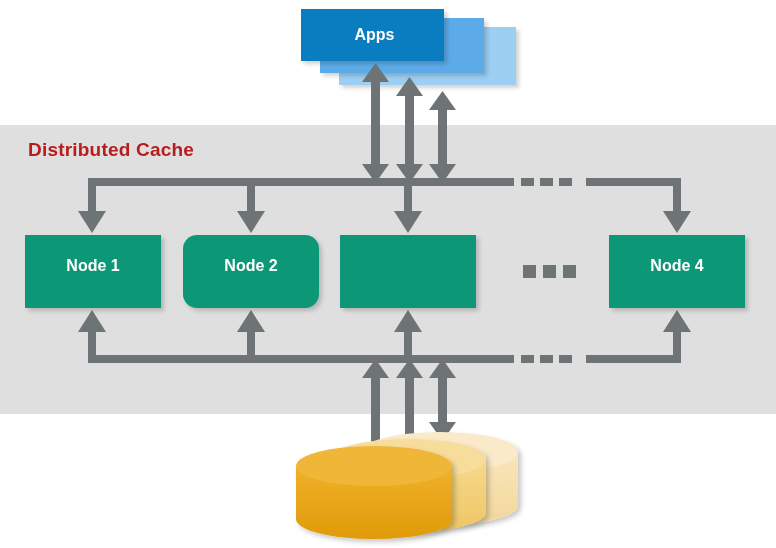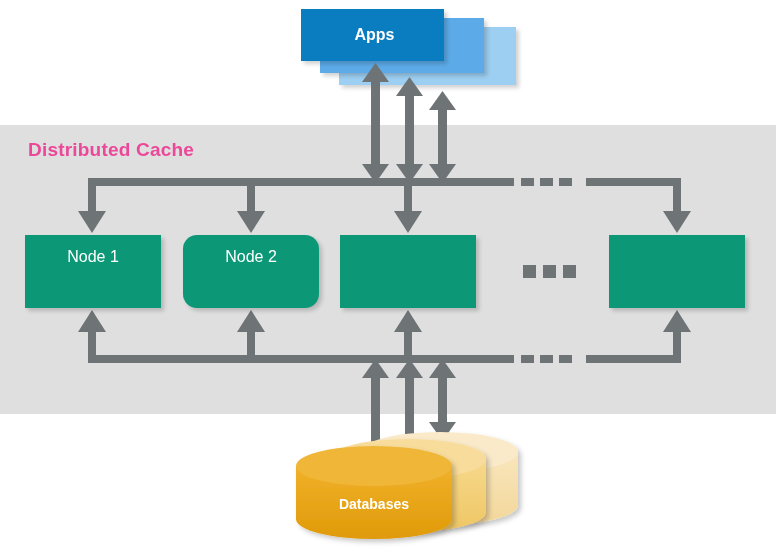--- a/index.html
+++ b/index.html
@@ -24,21 +24,21 @@
     width: 776px;
     height: 289px;
     background: #dfdfdf;
   }
   .band-title {
     position: absolute;
     left: 28px;
     top: 139px;
     font-size: 19px;
     font-weight: bold;
-    color: #ec4899;
+    color: #b91c1c;
     letter-spacing: 0.2px;
     white-space: nowrap;
   }
   
   .appbox {
     position: absolute;
     box-shadow: 3px 3px 4px rgba(0,0,0,0.18);
   }
   .app-back  { left: 339px; top: 27px;  width: 177px; height: 58px; background: #9dcff2; }
   .app-mid   { left: 320px; top: 18px;  width: 164px; height: 55px; background: #5cabe8; }
@@ -57,28 +57,28 @@
   .node {
     position: absolute;
     top: 235px;
     width: 136px;
     height: 73px;
     background: #0c9877;
     box-shadow: 3px 3px 4px rgba(0,0,0,0.18);
   }
   .node-label {
     position: absolute;
-    top: 220px;
+    top: 229px;
     width: 136px;
     height: 73px;
     display: flex;
     align-items: center;
     justify-content: center;
     font-size: 16px;
-    font-weight: normal;
+    font-weight: bold;
     color: #ffffff;
     pointer-events: none;
   }
   .n1 { left: 25px; }
   .n2 { left: 183px; border-radius: 14px; }
   .n3 { left: 340px; }
   .n4 { left: 609px; }
 
   
   .gbar {
@@ -248,25 +248,25 @@
       <path d="M330,459 L330,512 A78,20 0 0 0 486,512 L486,459 Z" fill="url(#gMid)"></path>
       <ellipse cx="408" cy="459" rx="78" ry="20" fill="#f8dc9b"></ellipse>
     </g>
 
     <g filter="url(#cylshadow)">
       <path d="M296,466 L296,519 A78,20 0 0 0 452,519 L452,466 Z" fill="url(#gFront)"></path>
       <ellipse cx="374" cy="466" rx="78" ry="20" fill="#efb637"></ellipse>
     </g>
   </svg>
 
-  <div class="db-label">Databases</div>
 
   <div class="node n1"></div>
   <div class="node-label n1">Node 1</div>
 
   <div class="node n2"></div>
   <div class="node-label n2">Node 2</div>
 
   <div class="node n3"></div>
 
   <div class="node n4"></div>
+  <div class="node-label n4">Node 4</div>
 
 </div>
 
 </body></html>

